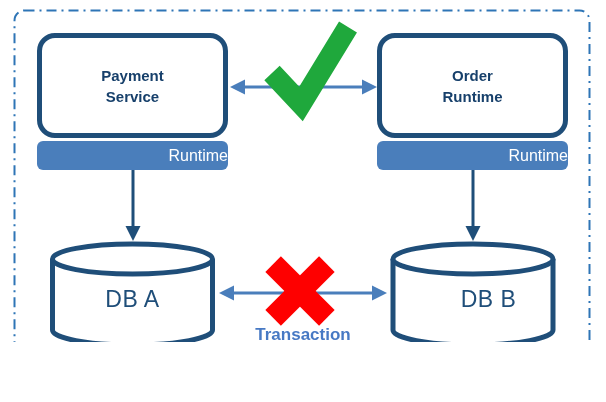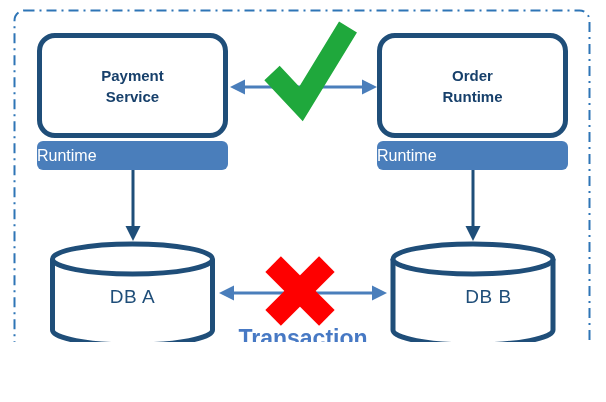--- a/index.html
+++ b/index.html
@@ -45,45 +45,45 @@
   }
   .runtime-bar {
     position: absolute;
     width: 191px;
     height: 29px;
     box-sizing: border-box;
     background: #4A7EBB;
     border-radius: 6px;
     display: flex;
     align-items: center;
-    justify-content: flex-start;
+    justify-content: flex-end;
     color: #ffffff;
     font-size: 16px;
     font-weight: normal;
   }
   .runtime-bar.payment { left: 37px; top: 141px; }
   .runtime-bar.order   { left: 377px; top: 141px; }
   .db-label {
     position: absolute;
     width: 161px;
     text-align: center;
-    font-size: 19px;
+    font-size: 23px;
     font-weight: 500;
     color: #1F4E79;
     letter-spacing: 0.5px;
   }
   .db-label.a { left: 52px;  top: 286px; }
   .db-label.b { left: 408px; top: 286px; }
   .transaction-label {
     position: absolute;
     left: 228px;
     top: 325px;
     width: 150px;
     text-align: center;
-    font-size: 23px;
+    font-size: 17px;
     font-weight: bold;
     color: #4779C4;
   }
 </style>
 </head>
 <body>
 
 <div class="canvas">
 
   <svg class="layer" width="606" height="402" viewBox="0 0 606 402">

